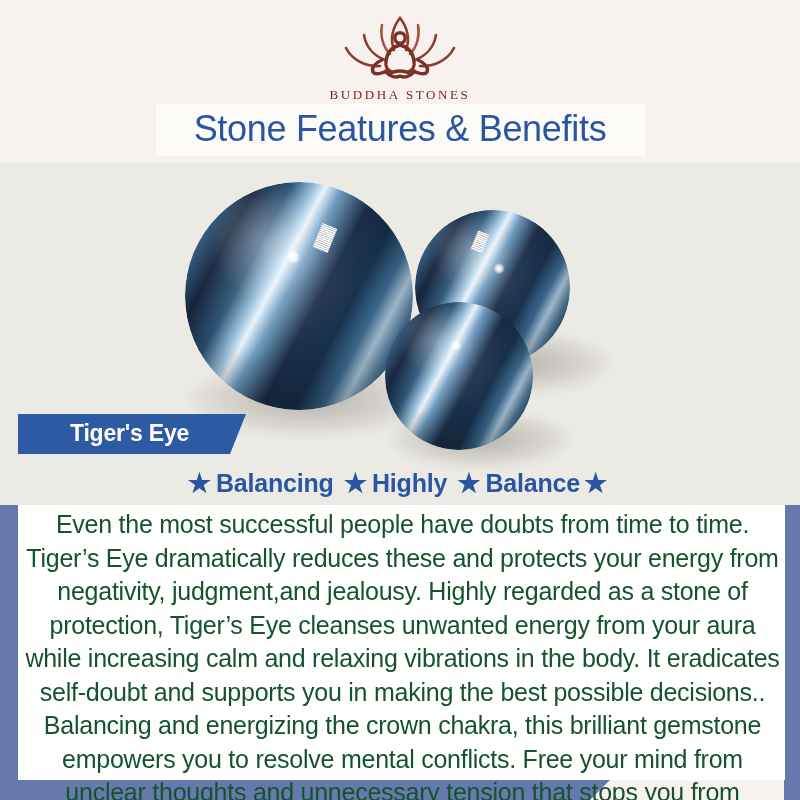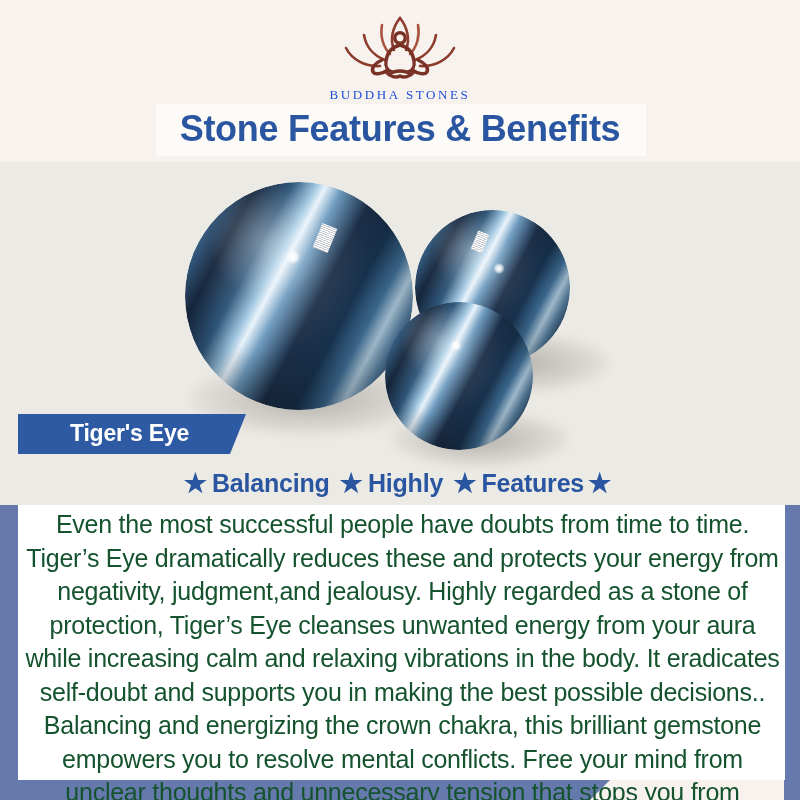--- a/index.html
+++ b/index.html
@@ -78,21 +78,21 @@
   .logo-mark {
     display: block;
     margin: 0 auto;
   }
   .logo-text {
     display: block;
     margin-top: 1px;
     font-family: "Liberation Serif", serif;
     font-size: 13px;
     letter-spacing: 2.6px;
-    color: #1d4ed8;
+    color: #7f1d1d;
     font-weight: 400;
   }
 
   
   .title-panel {
     position: absolute;
     top: 104px;
     left: 156px;
     width: 490px;
     height: 52px;
@@ -100,21 +100,21 @@
   }
   .title-text {
     position: absolute;
     top: 104px;
     left: 0;
     width: 800px;
     height: 52px;
     line-height: 50px;
     text-align: center;
     font-size: 36px;
-    font-weight: 700;
+    font-weight: 400;
     color: #2a55a0;
     letter-spacing: -0.3px;
   }
 
   
   .photo {
     position: absolute;
     top: 162px;
     left: 0;
     width: 800px;
@@ -322,21 +322,21 @@
     <div class="benefit">
       <span class="star">★</span>
       <span class="btext">Balancing</span>
     </div>
     <div class="benefit">
       <span class="star">★</span>
       <span class="btext">Highly</span>
     </div>
     <div class="benefit">
       <span class="star">★</span>
-      <span class="btext">Features</span>
+      <span class="btext">Balance</span>
     </div>
     <div class="benefit" style="margin-left:0;">
       <span class="star">★</span>
     </div>
   </div>
 
   <div class="desc-panel"></div>
   <div class="desc-text">Even the most successful people have doubts from time to time. Tiger’s Eye dramatically reduces these and protects your energy from negativity, judgment,and jealousy. Highly regarded as a stone of protection, Tiger’s Eye cleanses unwanted energy from your aura while increasing calm and relaxing vibrations in the body. It eradicates self-doubt and supports you in making the best possible decisions.. Balancing and energizing the crown chakra, this brilliant gemstone empowers you to resolve mental conflicts. Free your mind from unclear thoughts and unnecessary tension that stops you from succeeding in life.</div>
 
 </div>

